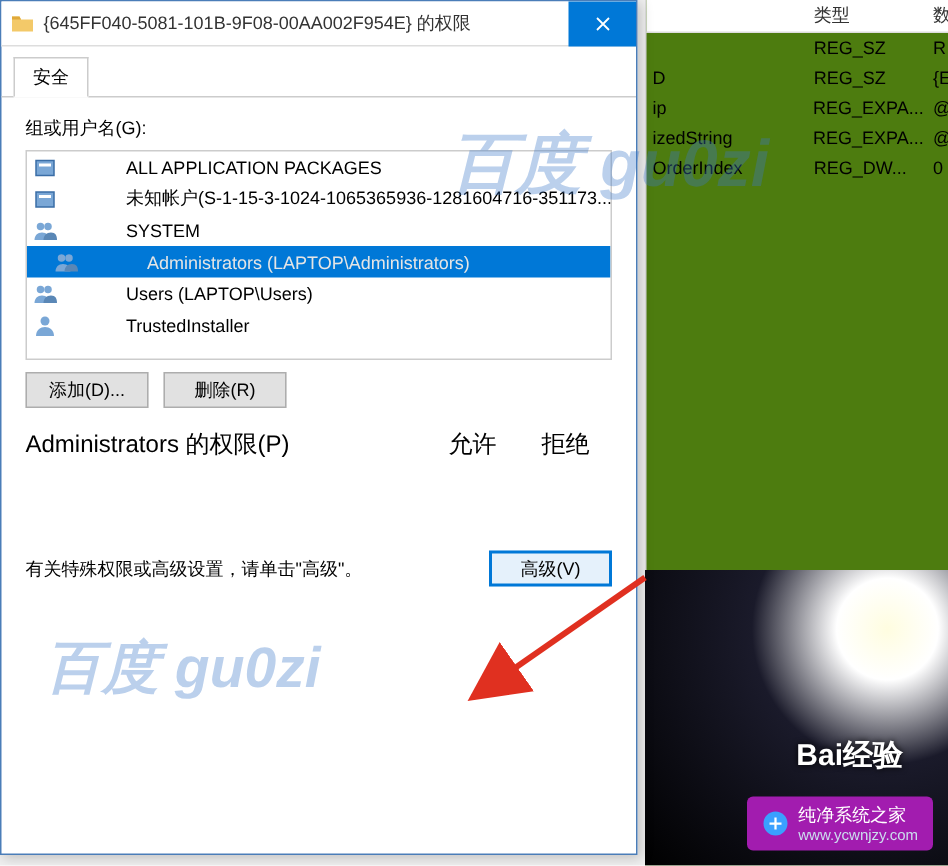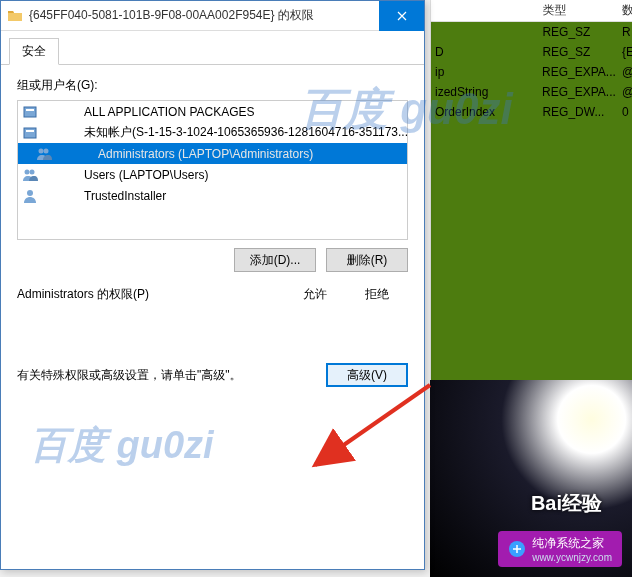--- a/index.html
+++ b/index.html
@@ -13,24 +13,24 @@
   .close-btn svg { width: 10px; height: 10px; }
   .tab-strip { padding: 6px 0 0 8px; }
   .tab { display: inline-block; padding: 4px 12px; font-size: 12px; border: 1px solid #ccc; border-bottom: 1px solid #fff; background: #fff; position: relative; top: 1px; }
   .tab-page { border-top: 1px solid #ccc; padding: 12px 16px; height: 455px; }
   .section-label { font-size: 12px; margin-bottom: 6px; }
   .user-list { border: 1px solid #ccc; height: 140px; overflow: hidden; margin-bottom: 8px; }
   .user-row { display: flex; align-items: center; padding: 2px 4px; font-size: 12px; height: 21px; white-space: nowrap; gap: 42px; }
   .user-row.selected { background: #0078d7; color: #e5e5e5; padding-left: 18px; }
   .user-icon { width: 16px; height: 16px; margin-right: 4px; flex-shrink: 0; }
   .user-icon svg { width: 16px; height: 16px; }
-  .btn-row { display: flex; justify-content: flex-end; gap: 10px; margin-bottom: 14px; }
+  .btn-row { display: flex; justify-content: flex-start; gap: 10px; margin-bottom: 14px; }
   .btn { min-width: 82px; height: 24px; font-size: 12px; border: 1px solid #adadad; background: #e1e1e1; cursor: pointer; padding: 0 8px; }
   .btn.hl { border: 2px solid #0078d7; background: #e5f1fb; }
-  .perm-header { display: flex; font-size: 12px; margin-bottom: 6px; }
+  .perm-header { display: flex; font-size: 16px; margin-bottom: 6px; }
   .perm-header .ph-name { flex: 1; }
   .perm-header .ph-col { width: 62px; text-align: center; }
   .perm-box { border: 1px solid #ccc; padding: 6px 0; }
   .perm-row { display: flex; align-items: center; font-size: 12px; padding: 3px 8px; }
   .perm-row .pr-name { flex: 1; }
   .perm-row .pr-col { width: 62px; text-align: center; }
   .chk { width: 13px; height: 13px; border: 1px solid #333; display: inline-flex; align-items: center; justify-content: center; background: #fff; }
   .chk.checked::after { content: "✓"; font-size: 11px; line-height: 1; }
   .adv-row { display: flex; align-items: center; margin-top: 60px; gap: 10px; }
   .adv-row .adv-text { flex: 1; font-size: 12px; }
@@ -122,20 +122,29 @@
             </svg></span>
           <span>ALL APPLICATION PACKAGES</span>
         </div>
         <div class="user-row">
           <span class="user-icon"><svg viewBox="0 0 16 16">
               <rect x="2" y="3" width="12" height="10" fill="#7aa7d6" stroke="#3a6da6"></rect>
               <rect x="4" y="5" width="8" height="2" fill="#fff"></rect>
             </svg></span>
           <span>未知帐户(S-1-15-3-1024-1065365936-1281604716-351173...</span>
         </div>
+        <div class="user-row">
+          <span class="user-icon"><svg viewBox="0 0 16 16">
+              <circle cx="5" cy="5" r="2.5" fill="#7aa7d6"></circle>
+              <circle cx="10" cy="5" r="2.5" fill="#7aa7d6"></circle>
+              <path d="M1 14c0-3 2-5 5-5s5 2 5 5z" fill="#7aa7d6"></path>
+              <path d="M7 14c0-3 2-5 5-5s4 2 4 5z" fill="#5a87b6"></path>
+            </svg></span>
+          <span>SYSTEM</span>
+        </div>
         <div class="user-row selected">
           <span class="user-icon"><svg viewBox="0 0 16 16">
               <circle cx="5" cy="5" r="2.5" fill="#7aa7d6"></circle>
               <circle cx="10" cy="5" r="2.5" fill="#7aa7d6"></circle>
               <path d="M1 14c0-3 2-5 5-5s5 2 5 5z" fill="#7aa7d6"></path>
               <path d="M7 14c0-3 2-5 5-5s4 2 4 5z" fill="#5a87b6"></path>
             </svg></span>
           <span>Administrators (LAPTOP\Administrators)</span>
         </div>
         <div class="user-row">

